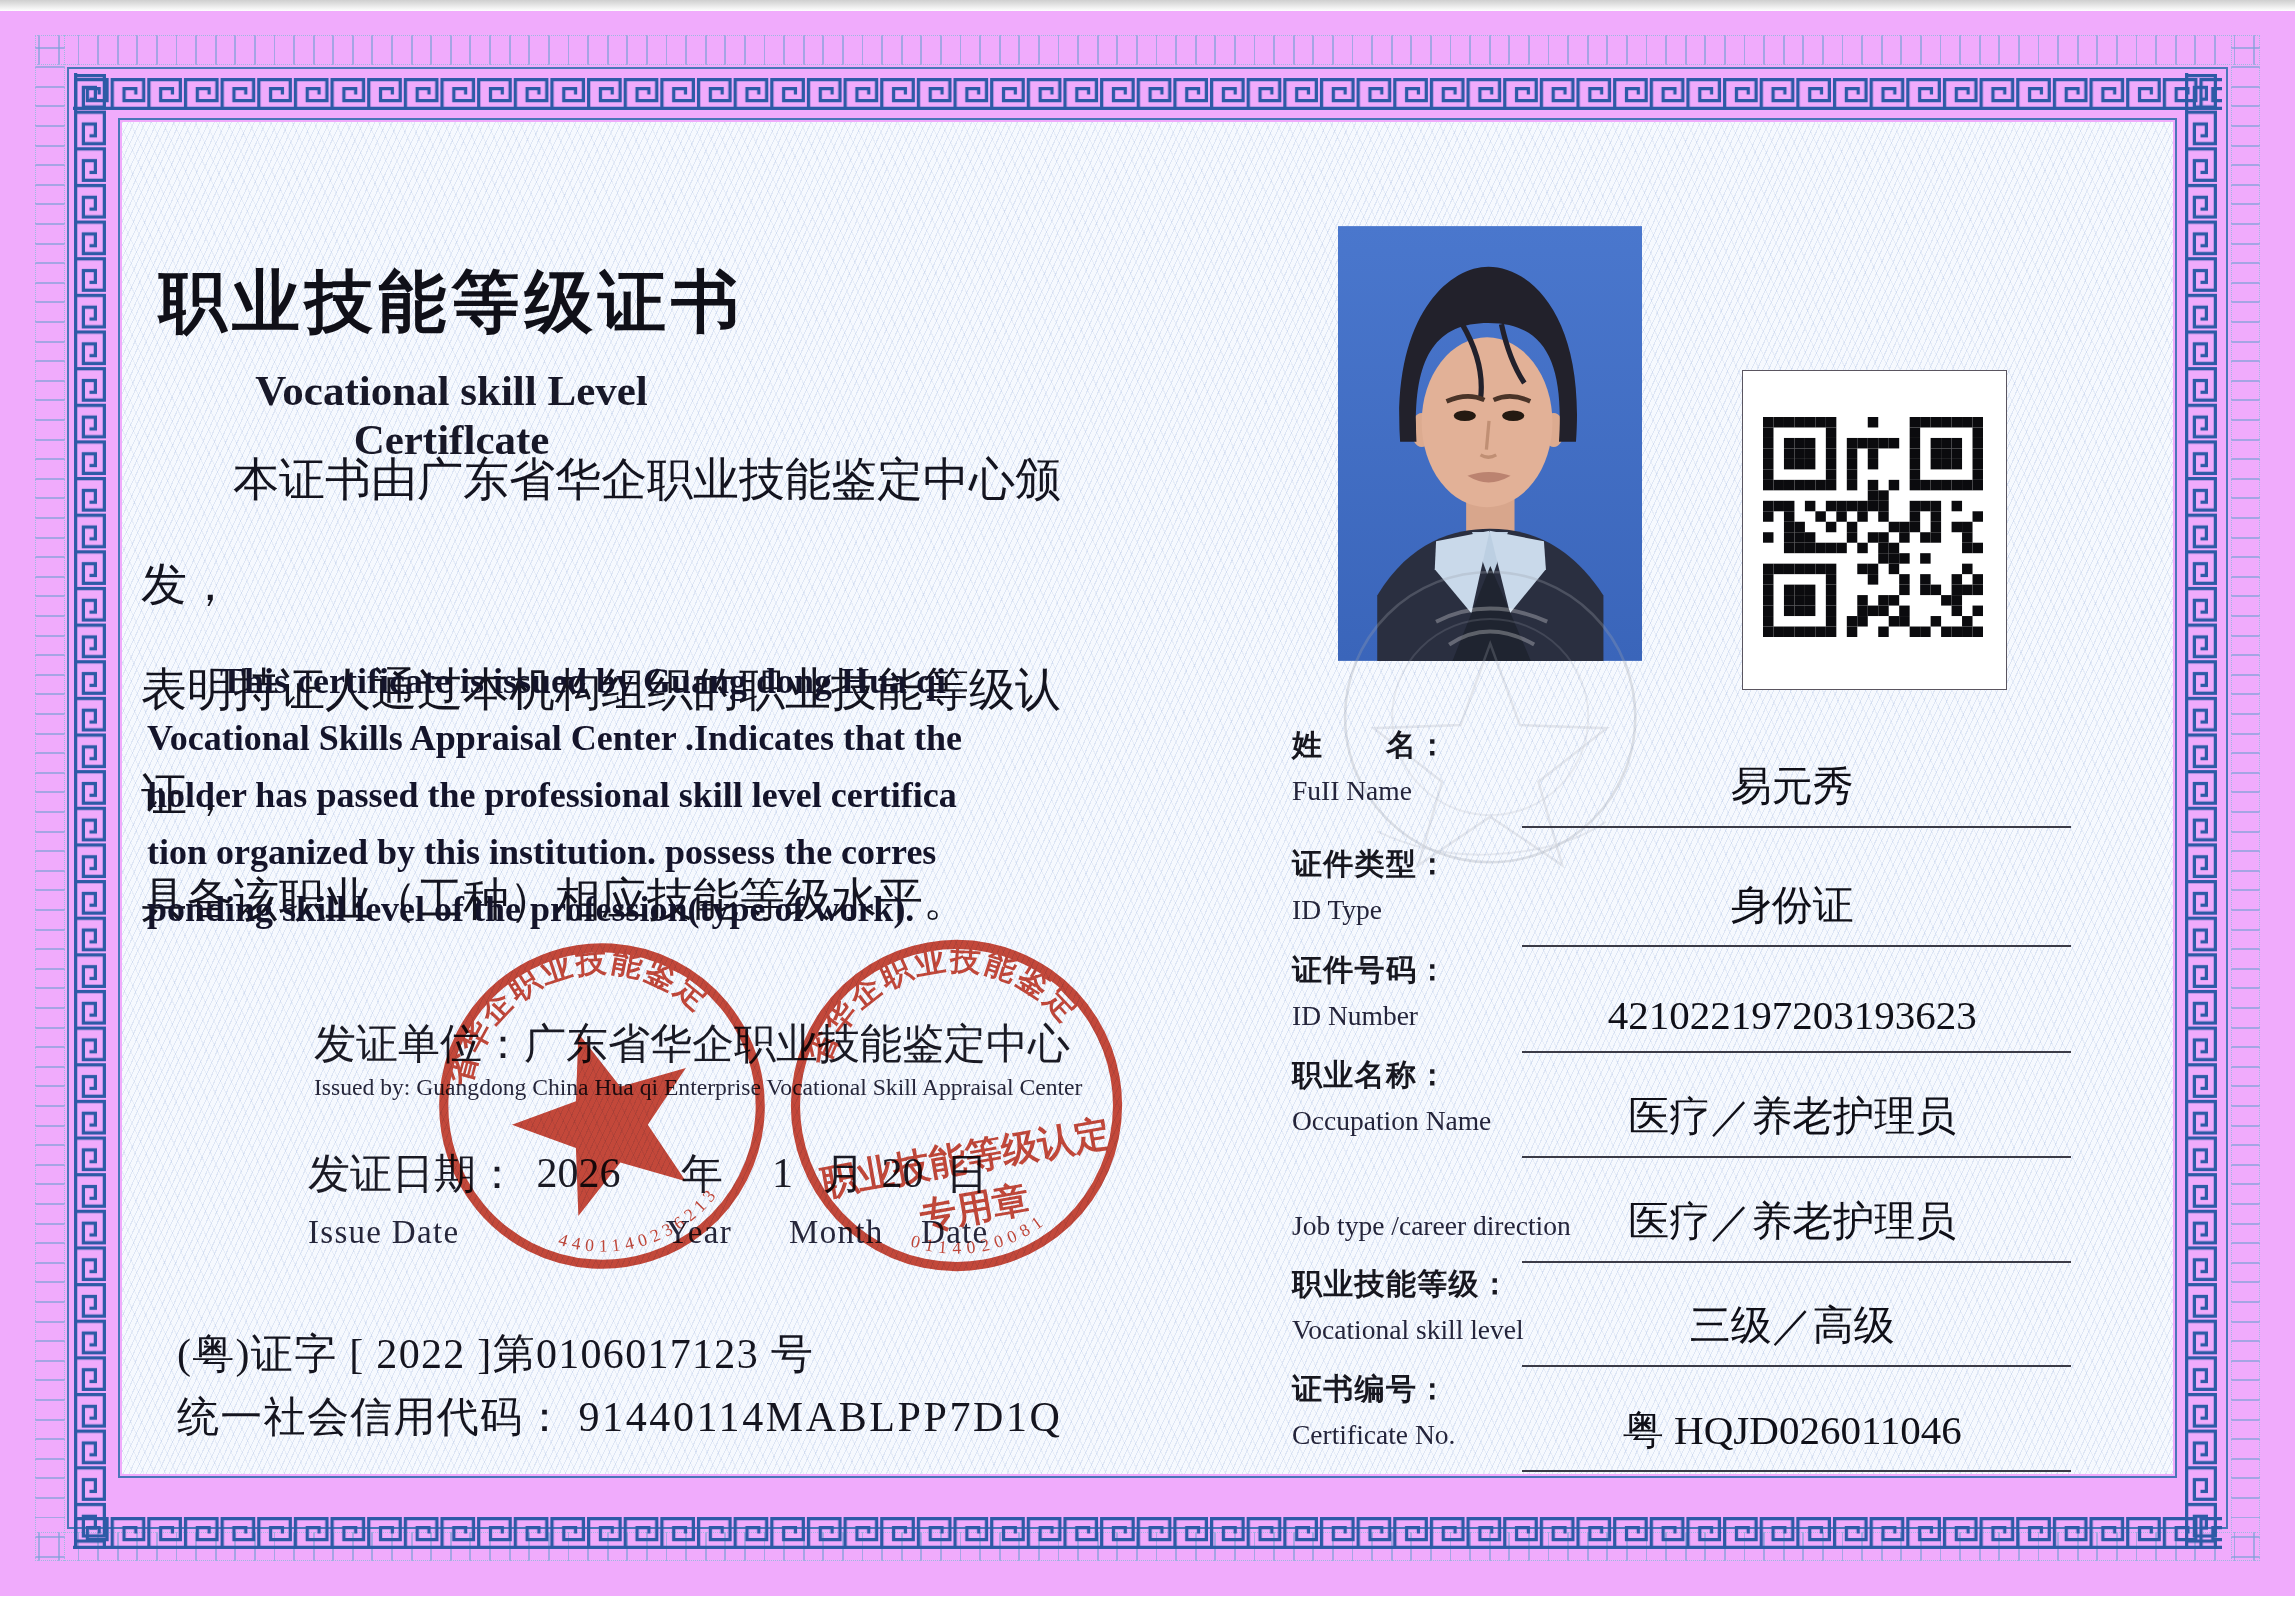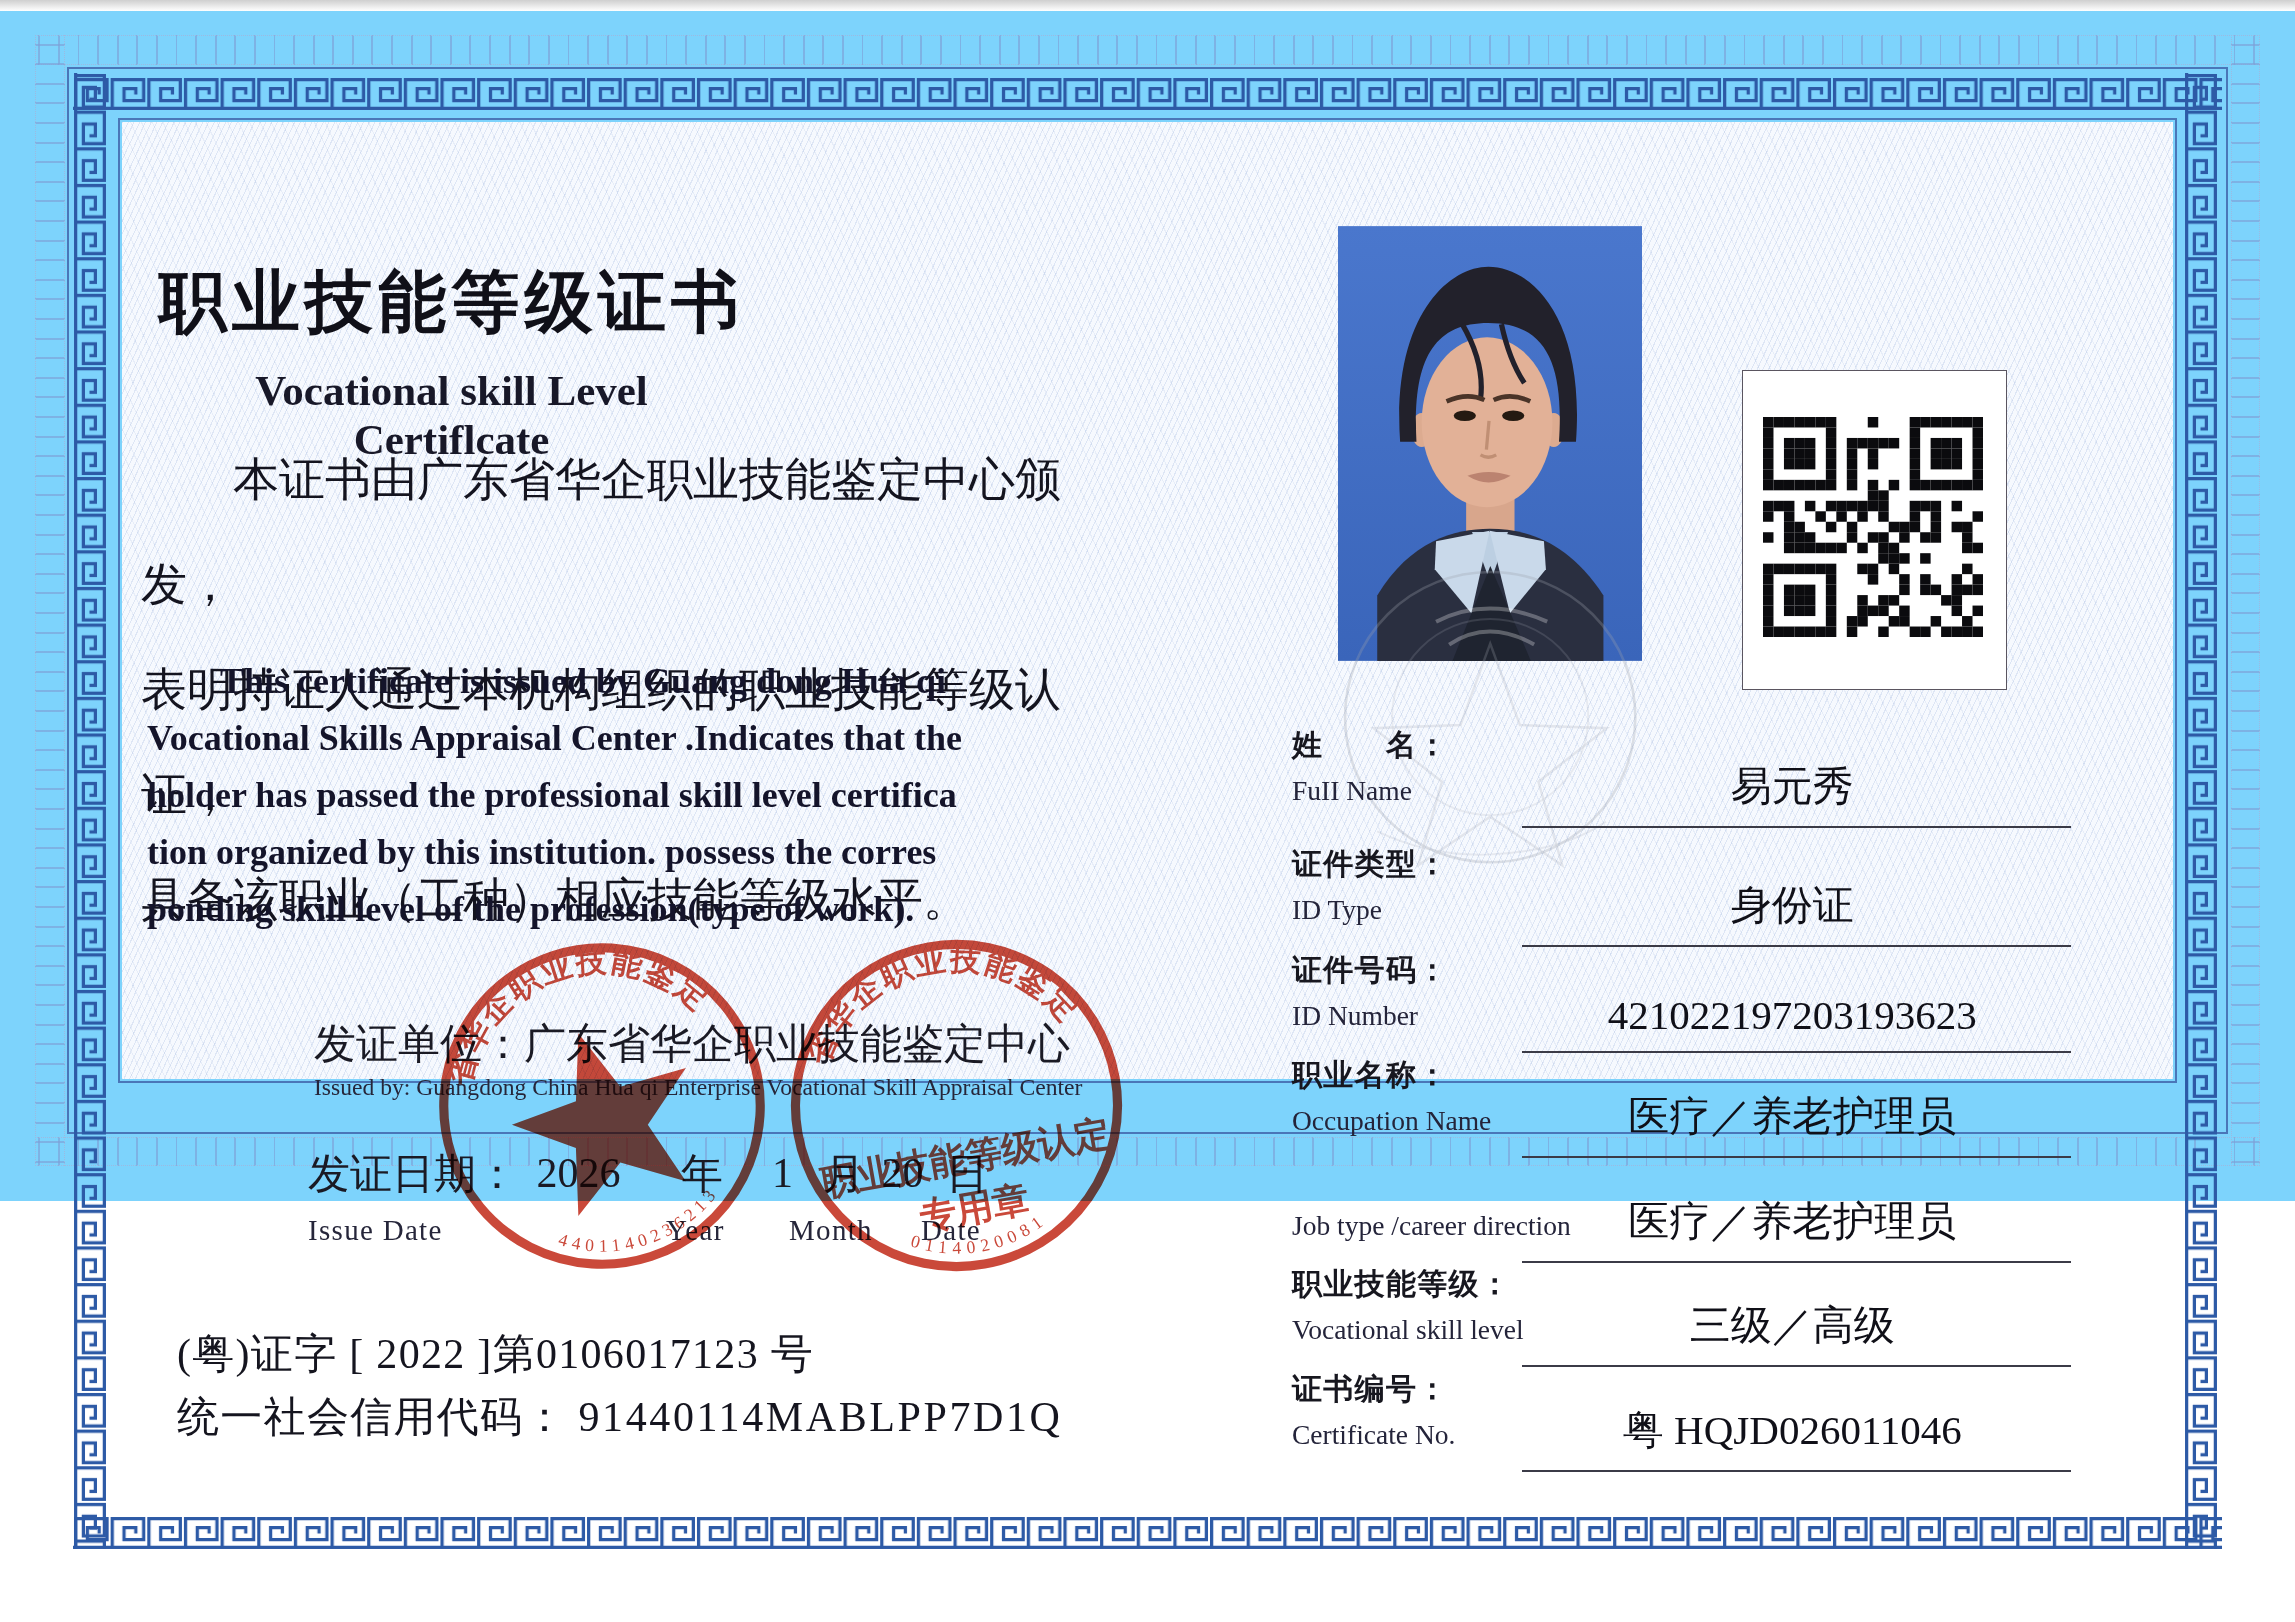--- a/index.html
+++ b/index.html
@@ -1,17 +1,17 @@
 <!DOCTYPE html>
 <html style="font-size:10.5px"><head>
 <meta charset="utf-8">
 <style>
   html,body{margin:0;padding:0;background:#ffffff;width:2295px;height:1623px;overflow:hidden;
     font-family:"Liberation Serif","DejaVu Serif",serif;}
-  #sheet{position:absolute;left:0;top:0;width:2295px;height:1201px;background:#7dd3fc;}
+  #sheet{position:absolute;left:0;top:0;width:2295px;height:1596px;background:#f0abfc;}
   #scan-edge{position:absolute;left:0;top:0;width:2295px;height:10.5px;
     background:linear-gradient(#cfcfcf,#ffffff);}
   
   .lace-h{position:absolute;left:35px;right:35px;height:27.5px;
     background:repeating-linear-gradient(90deg, rgba(125,160,215,0) 0 3.3px, rgba(125,160,215,.65) 3.3px 5.2px, rgba(125,160,215,0) 5.2px 19.6px);
     border-top:1.3px dotted #9db9e0;border-bottom:1.3px dotted #9db9e0;}
   .lace-v{position:absolute;top:35px;bottom:35px;width:27.5px;
     background:repeating-linear-gradient(0deg, rgba(125,160,215,0) 0 3.3px, rgba(125,160,215,.65) 3.3px 5.2px, rgba(125,160,215,0) 5.2px 19.6px);
     border-left:1.3px dotted #9db9e0;border-right:1.3px dotted #9db9e0;}
   #line-outer{position:absolute;left:67px;top:67px;right:67px;bottom:67px;border:2px solid #4a76b8;}
@@ -26,21 +26,21 @@
   .txt{position:absolute;color:#16161f;}
   #title-cn{left:157px;top:257px;width:589px;text-align:center;font-size:68px;font-weight:700;letter-spacing:5.2px;color:#101018;}
   #title-en{left:157px;top:366px;width:589px;text-align:center;font-size:43px;font-weight:600;color:#181828;}
   #intro-cn{left:141px;top:427px;width:978px;font-size:46px;line-height:105px;color:#14141f;}
   #intro-cn .l0{text-indent:92px;}
   #intro-en{left:147px;top:653px;width:982px;font-size:36px;font-weight:700;line-height:57px;color:#14142a;}
   #intro-en .l0{text-indent:73px;}
   #issuer-cn{left:314px;top:1016px;font-size:42px;color:#1a1a24;}
   #issuer-en{left:314px;top:1074px;font-size:23.6px;color:#26263a;}
   .date-big{font-size:42px;color:#1a1a24;}
-  .date-sub{font-size:29px;color:#26263a;letter-spacing:1.3px;}
+  .date-sub{font-size:33px;color:#26263a;letter-spacing:1.3px;}
   #footer-block{left:177px;top:1323px;font-size:42px;line-height:63px;color:#15151f;letter-spacing:1.3px;}
   
   .field{position:absolute;left:1292px;width:780px;height:103px;}
   .f-cn{position:absolute;left:0;top:0;font-size:30px;font-weight:600;color:#17171f;letter-spacing:1.3px;}
   .f-en{position:absolute;left:0;top:50px;font-size:27.5px;color:#24243a;}
   .f-val{position:absolute;left:222px;right:1.3px;bottom:14.4px;text-align:center;font-size:41px;color:#101018;}
   .f-line{position:absolute;left:230px;right:1.3px;bottom:0;border-bottom:2px solid #3b3b47;}
   
   .stamp{position:absolute;mix-blend-mode:multiply;opacity:.93;}
   

